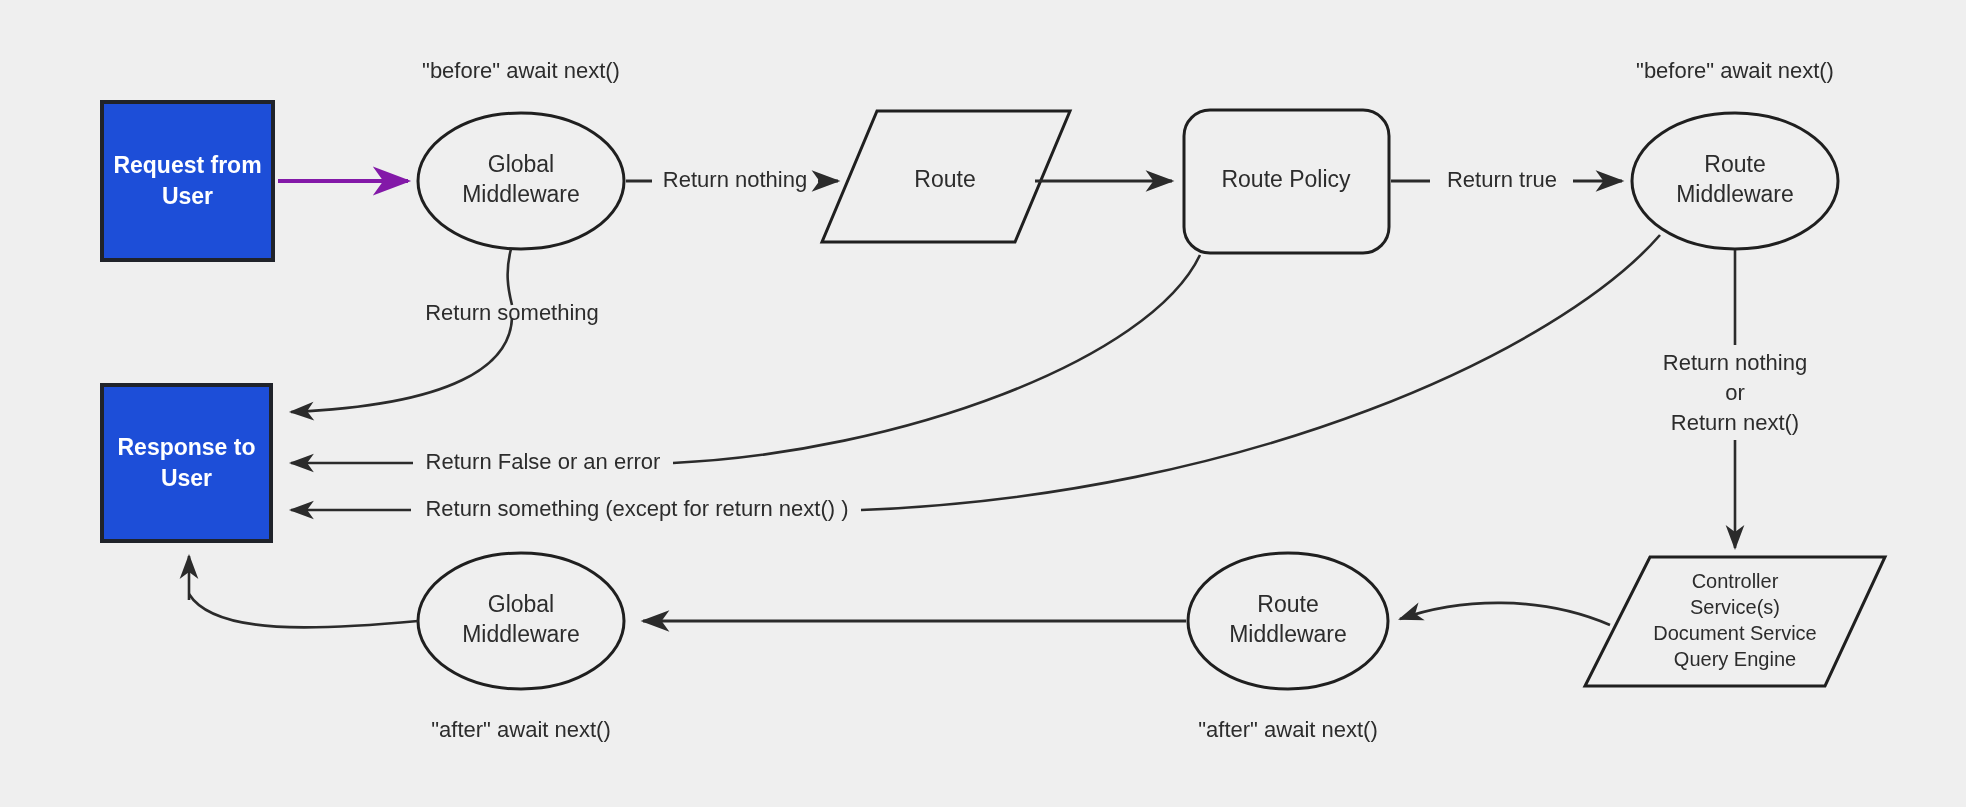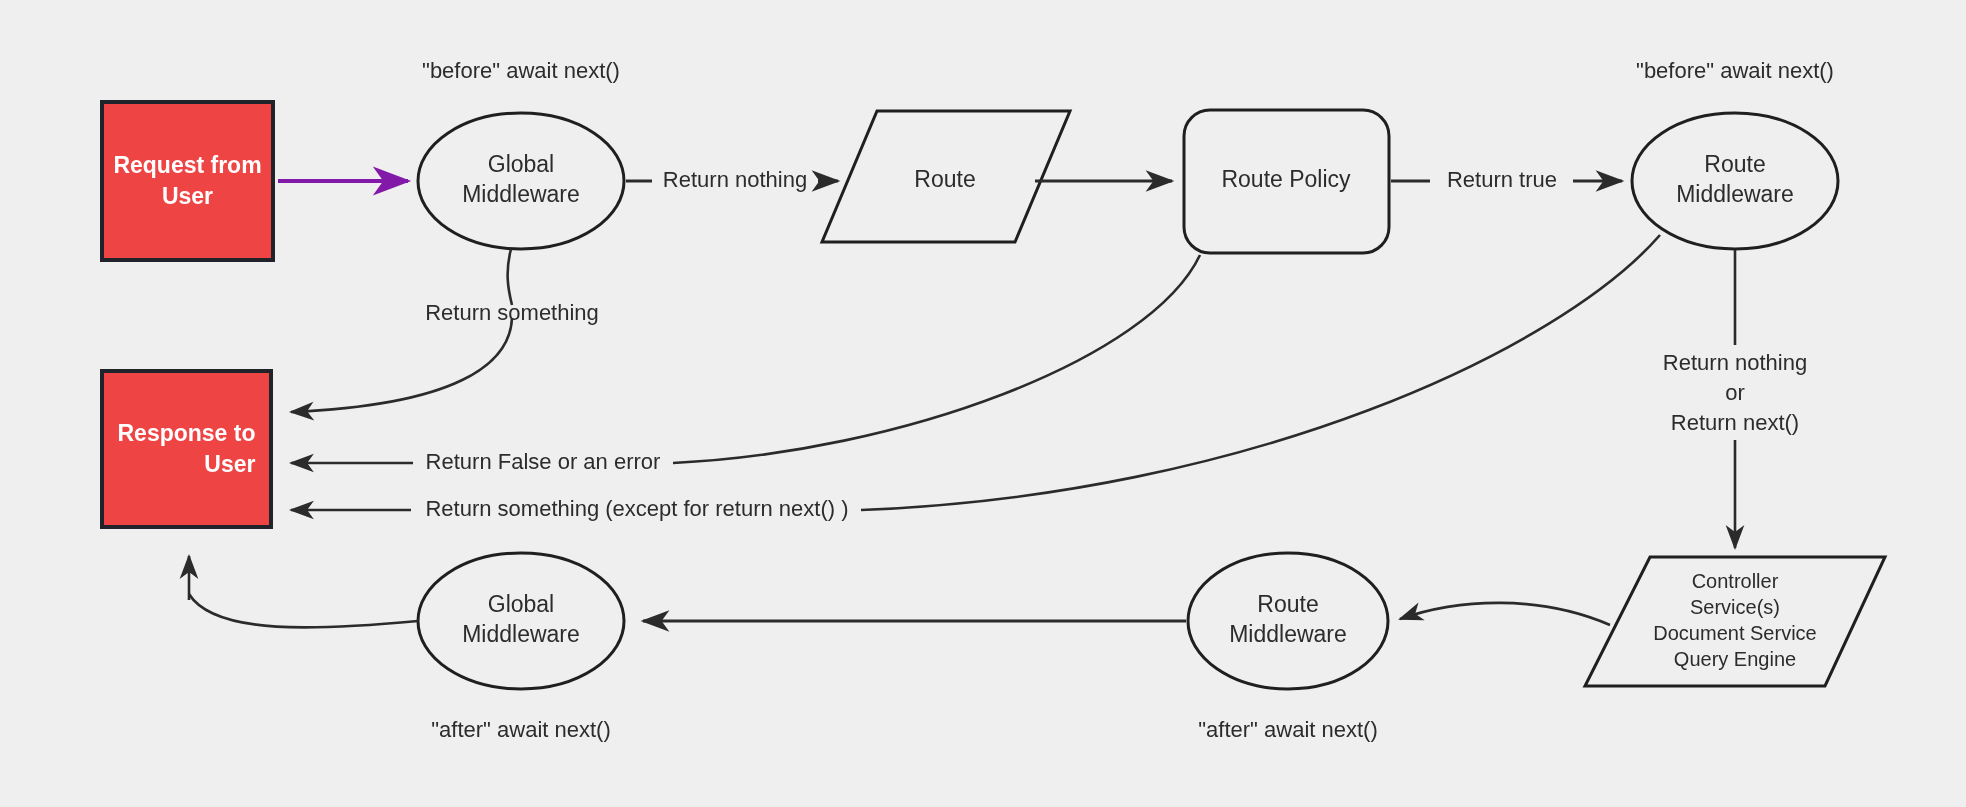--- a/index.html
+++ b/index.html
@@ -60,21 +60,21 @@
   }
   .edge-label {
     font-family: "Liberation Sans", sans-serif;
     font-size: 22px;
     fill: #2c2c2c;
     text-anchor: middle;
     dominant-baseline: middle;
   }
   .box-purple {
     position: absolute;
-    background: #ef4444;
+    background: #1d4ed8;
     border: 4px solid #20232a;
     box-sizing: border-box;
     display: flex;
     align-items: center;
     justify-content: center;
     color: #ffffff;
     font-weight: bold;
     font-size: 23px;
     line-height: 1.35;
     text-align: center;
@@ -169,18 +169,18 @@
     <text class="edge-label" x="1735" y="72">"before" await next()</text>
     <text class="edge-label" x="521" y="731">"after" await next()</text>
     <text class="edge-label" x="1288" y="731">"after" await next()</text>
   </svg>
 
   <div class="box-purple" style="left:100px; top:100px; width:175px; height:162px;">
     <span>Request from
 User</span>
   </div>
 
-  <div class="box-purple" style="left:100px; top:369px; width:173px; height:160px;text-align:right;">
+  <div class="box-purple" style="left:100px; top:383px; width:173px; height:160px;">
     <span>Response to
 User</span>
   </div>
 
 </div>
 
 </body></html>

